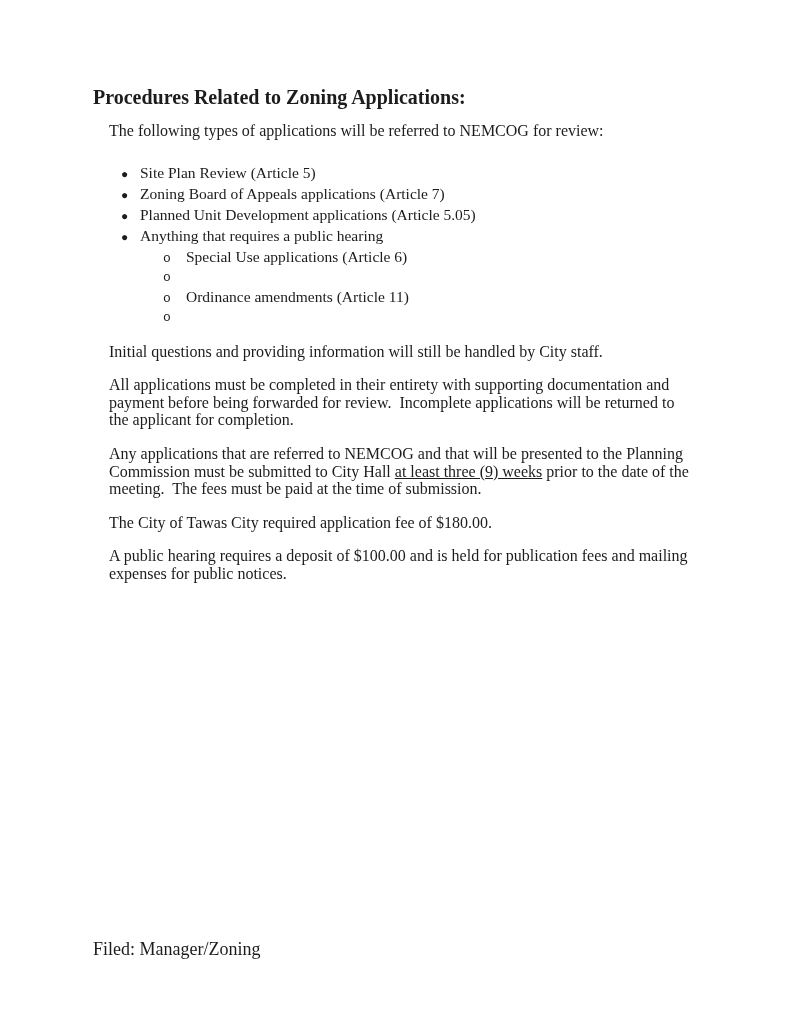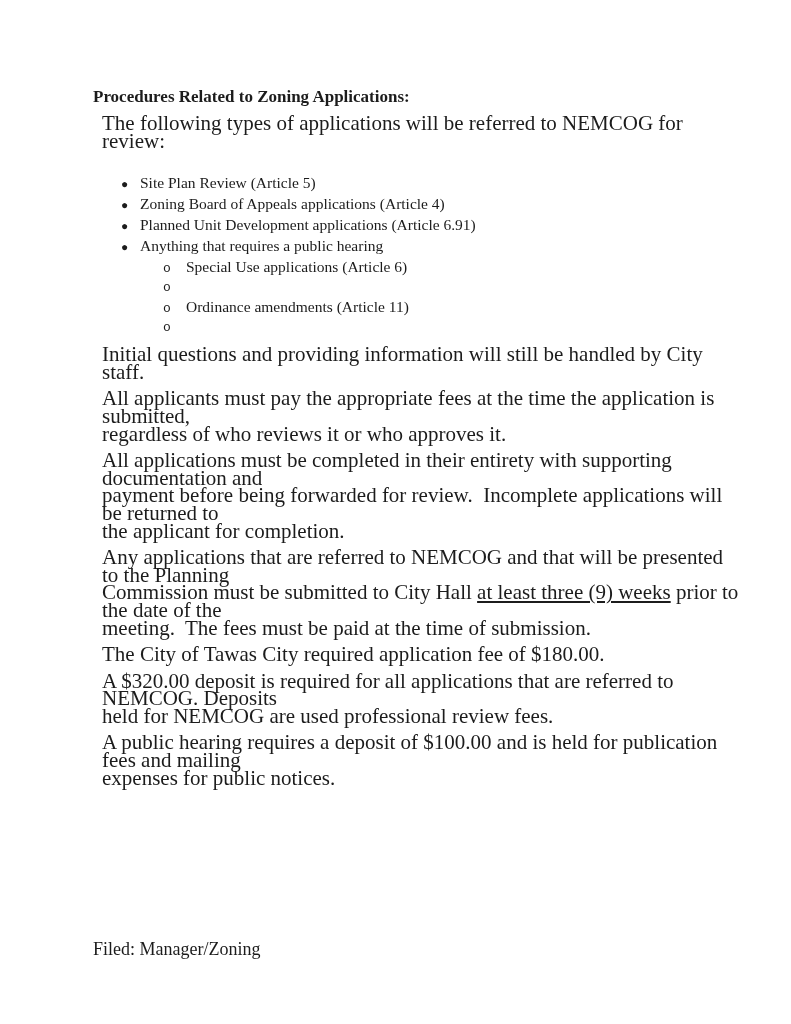--- a/index.html
+++ b/index.html
@@ -17,28 +17,28 @@
     overflow: hidden;
   }
   .content {
     position: absolute;
     left: 93px;
     top: 88px;
     width: 660px;
   }
   h1.doc-title {
     margin: 0;
-    font-size: 17px;
+    font-size: 20px;
     line-height: 18px;
     font-weight: bold;
     white-space: pre-wrap;
   }
   p.para {
-    margin: 9px;
-    font-size: 21px;
+    margin: 16px;
+    font-size: 16px;
     line-height: 17.6px;
     white-space: pre-wrap;
   }
   .mt16 { margin-top: 16px; }
   .mt19 { margin-top: 19px; }
   .mt20 { margin-top: 20px; }
   .list {
     margin-top: 23px;
     font-size: 15.5px;
   }
@@ -86,25 +86,25 @@
 
     <p class="para mt20">The following types of applications will be referred to NEMCOG for review:</p>
 
     <div class="list">
       <div class="li l1">
           <span class="mk">●</span>
           <span class="tx">Site Plan Review (Article 5)</span>
         </div>
       <div class="li l1">
           <span class="mk">●</span>
-          <span class="tx">Zoning Board of Appeals applications (Article 4)</span>
+          <span class="tx">Zoning Board of Appeals applications (Article 7)</span>
         </div>
       <div class="li l1">
           <span class="mk">●</span>
-          <span class="tx">Planned Unit Development applications (Article 6.91)</span>
+          <span class="tx">Planned Unit Development applications (Article 5.05)</span>
         </div>
       <div class="li l1">
           <span class="mk">●</span>
           <span class="tx">Anything that requires a public hearing</span>
         </div>
       <div class="li l2">
           <span class="mk">o</span>
           <span class="tx">Special Use applications (Article 6)</span>
         </div>
       <div class="li l2">
@@ -114,35 +114,31 @@
           <span class="mk">o</span>
           <span class="tx">Ordinance amendments (Article 11)</span>
         </div>
       <div class="li l2">
           <span class="mk">o</span>
         </div>
     </div>
 
     <p class="para mt16">Initial questions and providing information will still be handled by City staff.</p>
 
-    <p class="para mt19">All applicants must pay the appropriate fees at the time the application is submitted,
-regardless of who reviews it or who approves it.</p>
 
     <p class="para mt20">All applications must be completed in their entirety with supporting documentation and
 payment before being forwarded for review.  Incomplete applications will be returned to
 the applicant for completion.</p>
 
     <p class="para mt19"><span>Any applications that are referred to NEMCOG and that will be presented to the Planning
 Commission must be submitted to City Hall </span><span class="u">at least three (9) weeks</span><span> prior to the date of the
 meeting.  The fees must be paid at the time of submission.</span></p>
 
     <p class="para mt19">The City of Tawas City required application fee of $180.00.</p>
 
-    <p class="para mt19">A $320.00 deposit is required for all applications that are referred to NEMCOG. Deposits
-held for NEMCOG are used professional review fees.</p>
 
     <p class="para mt20">A public hearing requires a deposit of $100.00 and is held for publication fees and mailing
 expenses for public notices.</p>
 
   </div>
 
   <div class="footer">Filed: Manager/Zoning</div>
 </div>
 
 </body></html>

